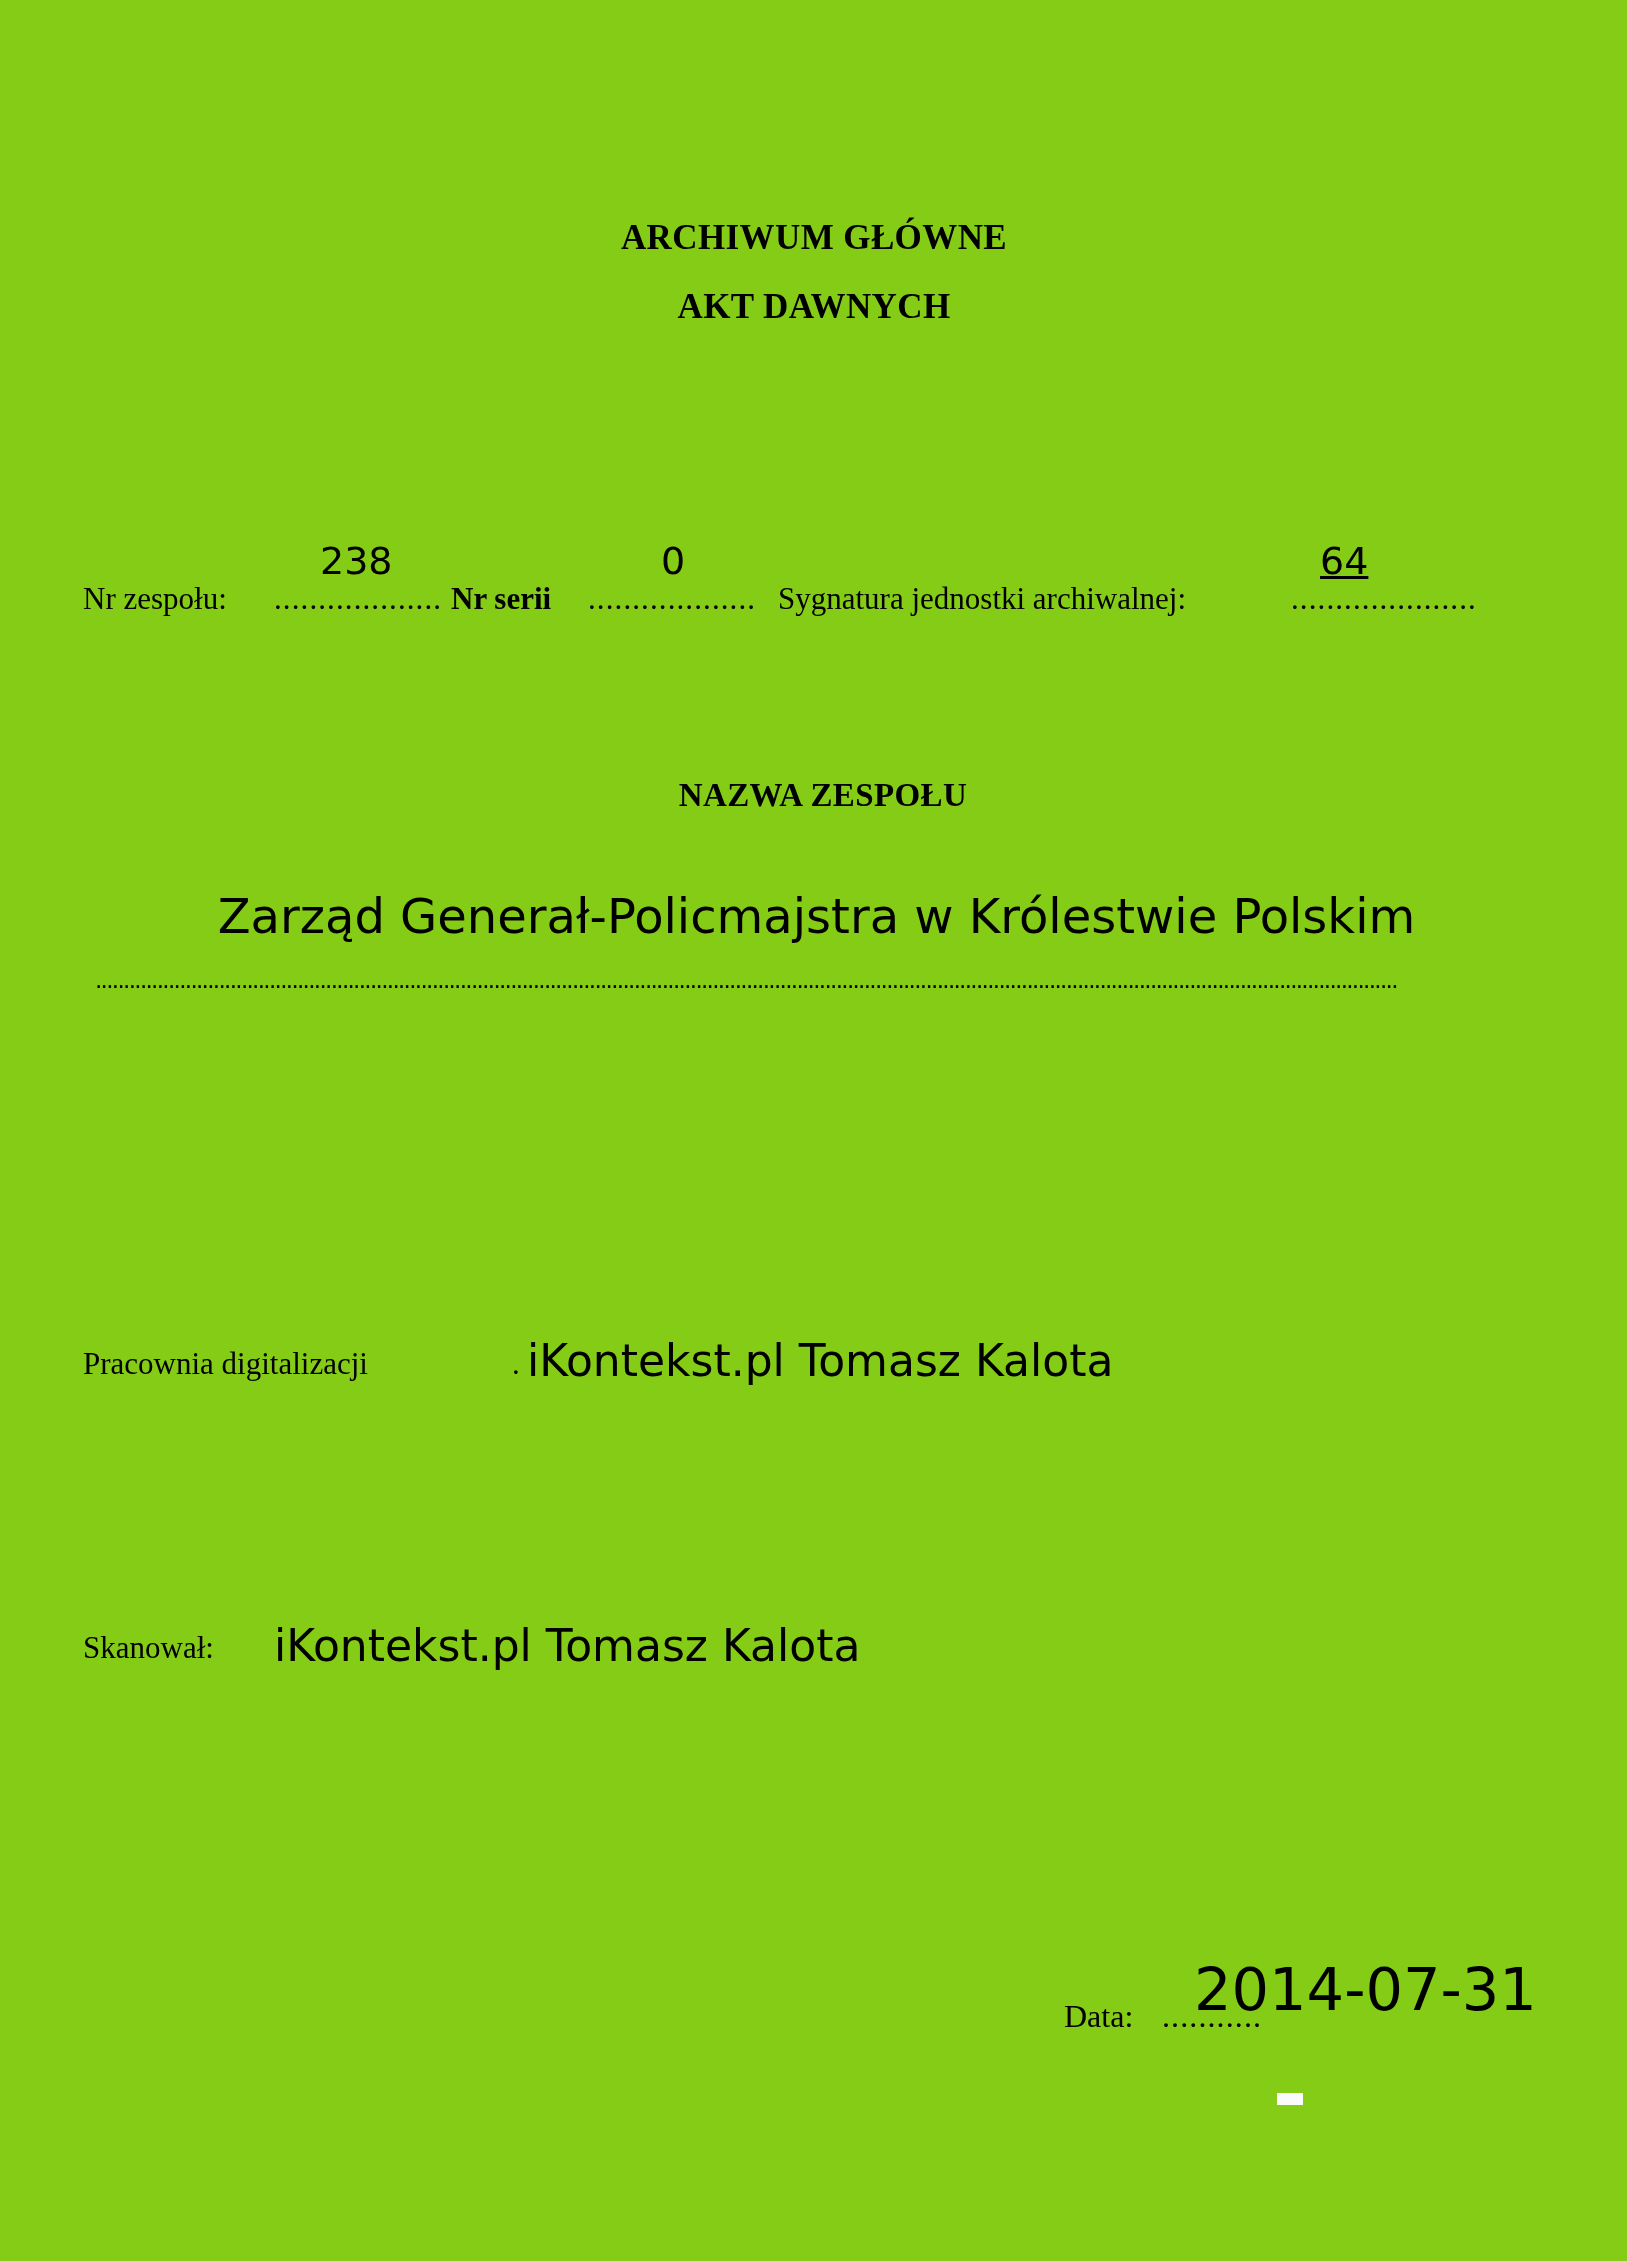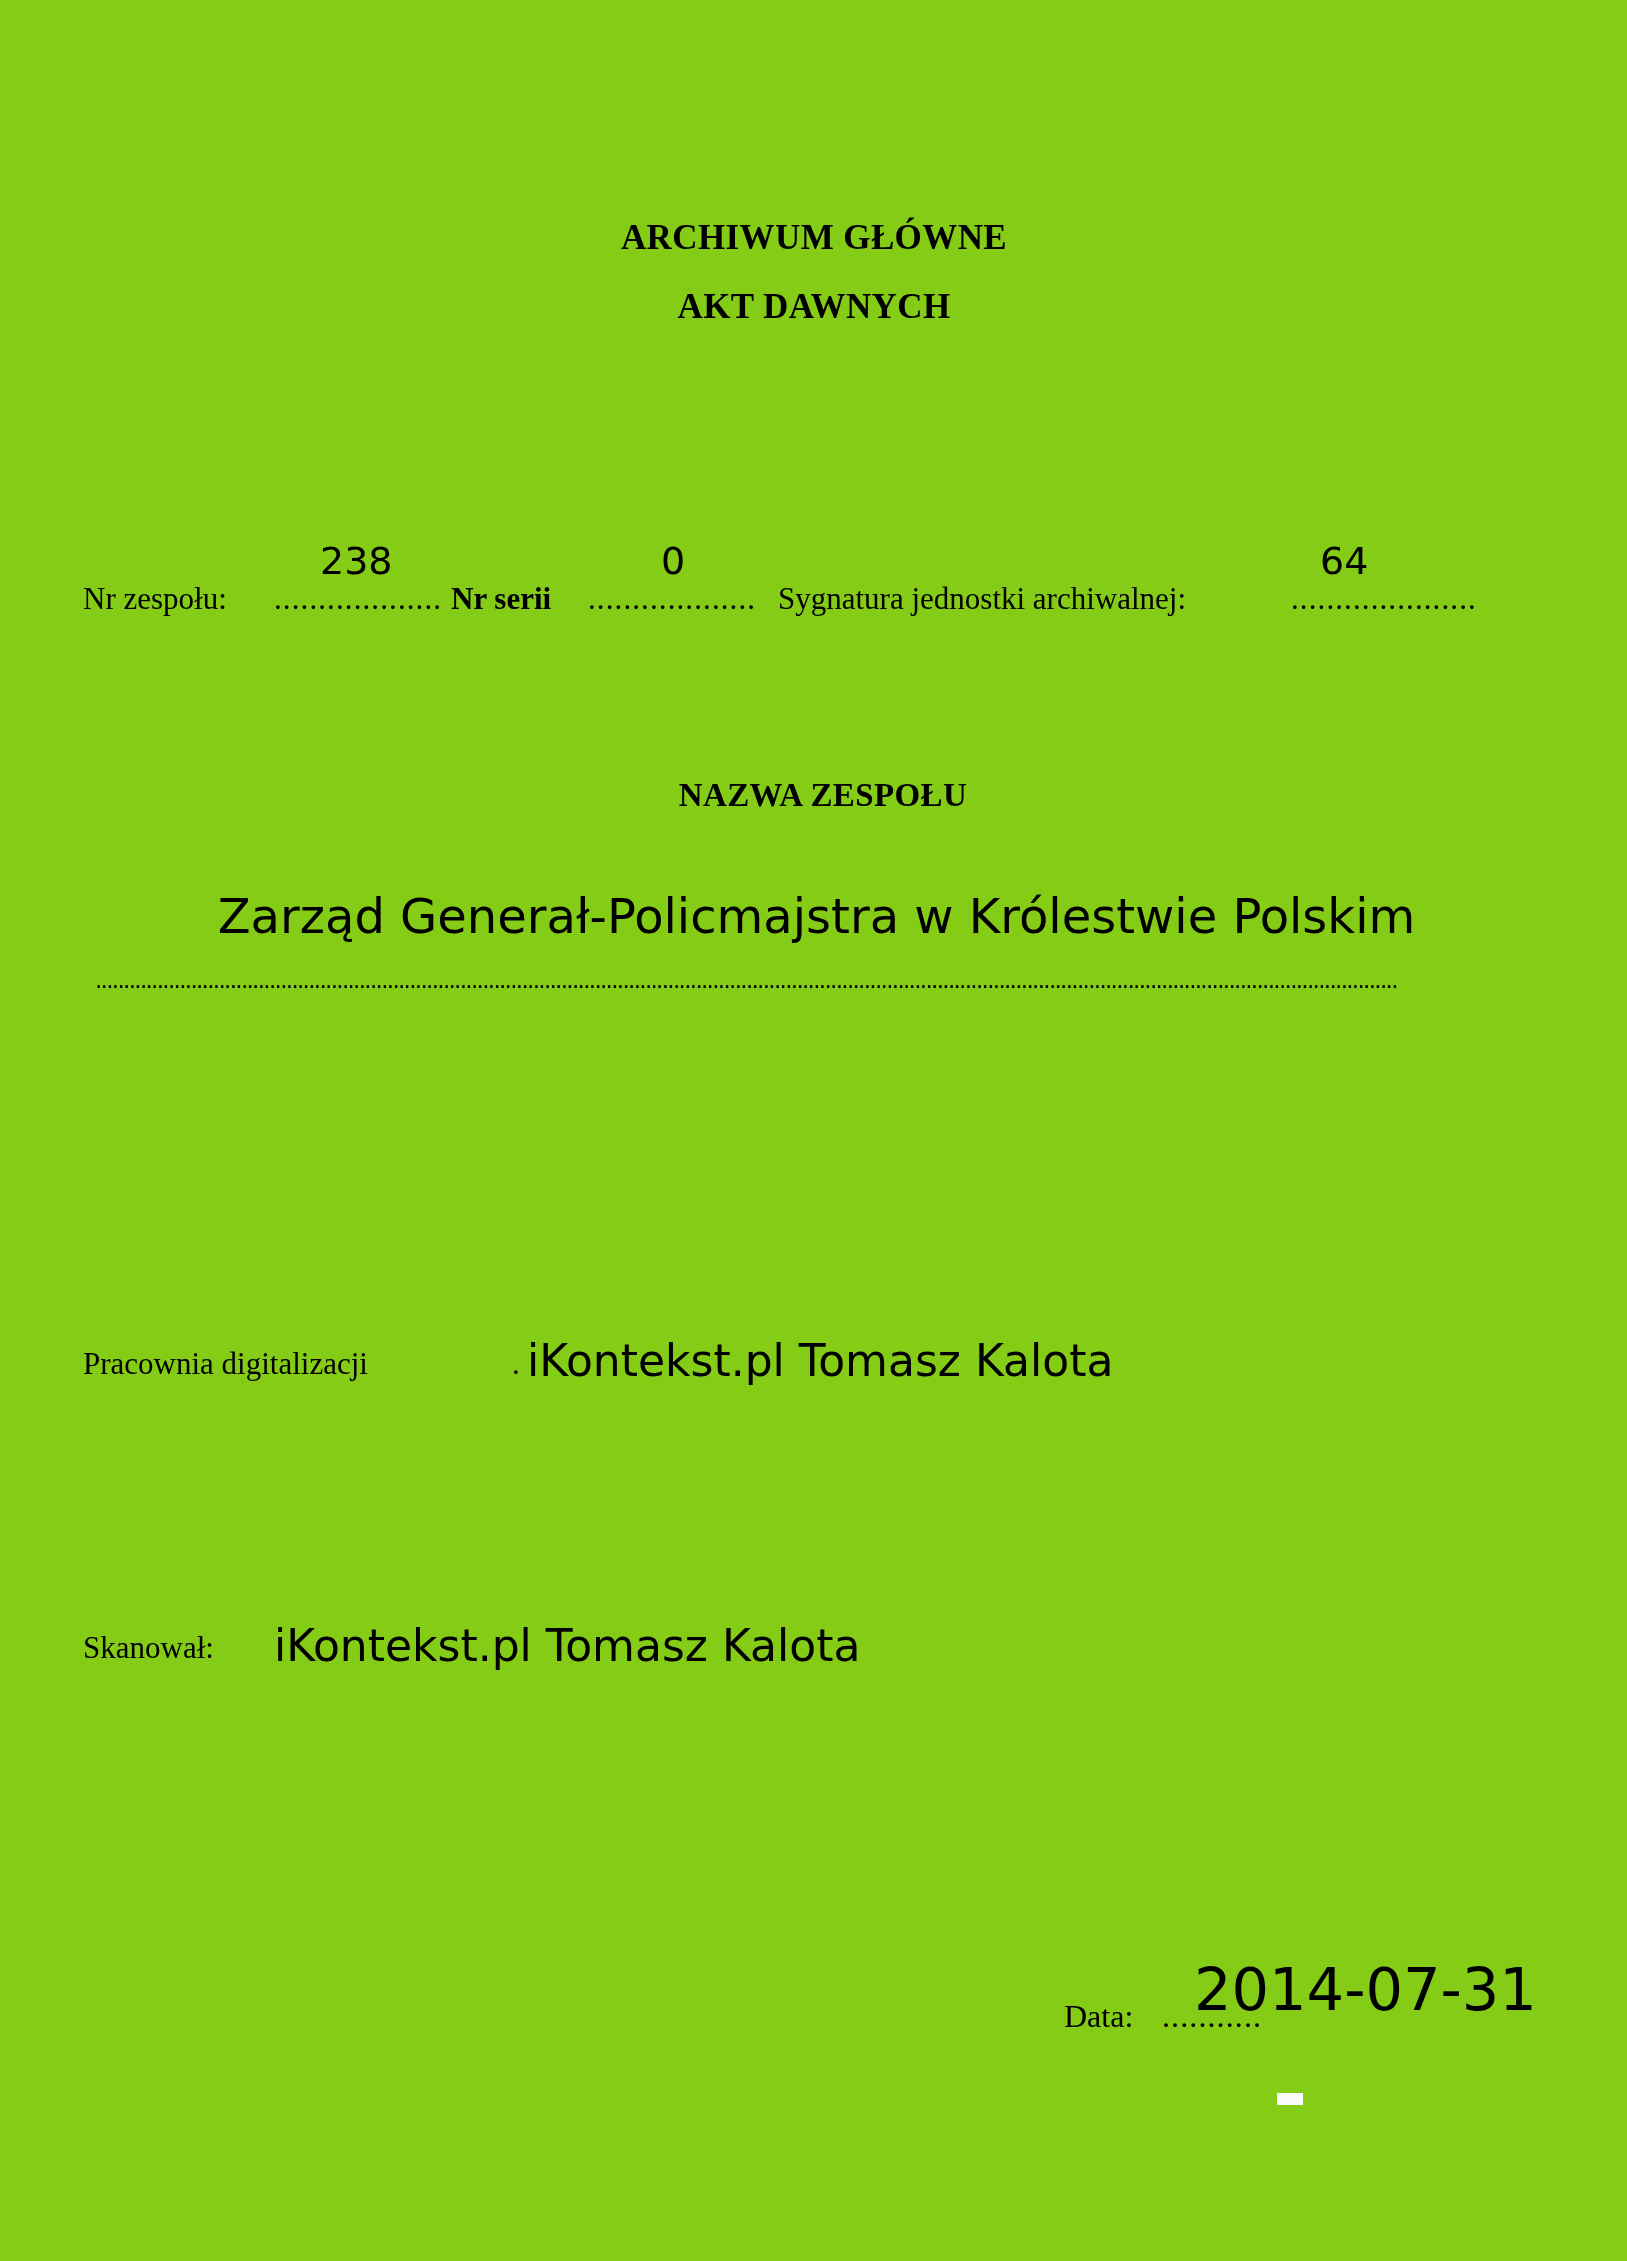--- a/index.html
+++ b/index.html
@@ -68,21 +68,21 @@
   #lbl-zespolu   { left: 0px;    }
   #dots-zespolu  { left: 191px;  width: 165px; }
   #val-zespolu   { left: 237px;  bottom: 34px; }
 
   #lbl-serii     { left: 368px; font-weight: bold;  }
   #dots-serii    { left: 505px;  width: 165px; }
   #val-serii     { left: 578px;  bottom: 34px; }
 
   #lbl-sygnatura { left: 695px;  }
   #dots-sygnatura{ left: 1208px; width: 184px; }
-  #val-sygnatura { left: 1237px; bottom: 34px; }
+  #val-sygnatura { left: 1237px; bottom: 34px; text-decoration: underline; }
 
   
   #nazwa-zespolu-label {
     position: absolute;
     left: 0;
     top: 777px;
     width: 1628px;
     text-align: center;
     font-family: "Liberation Serif", "DejaVu Serif", serif;
     font-weight: bold;

